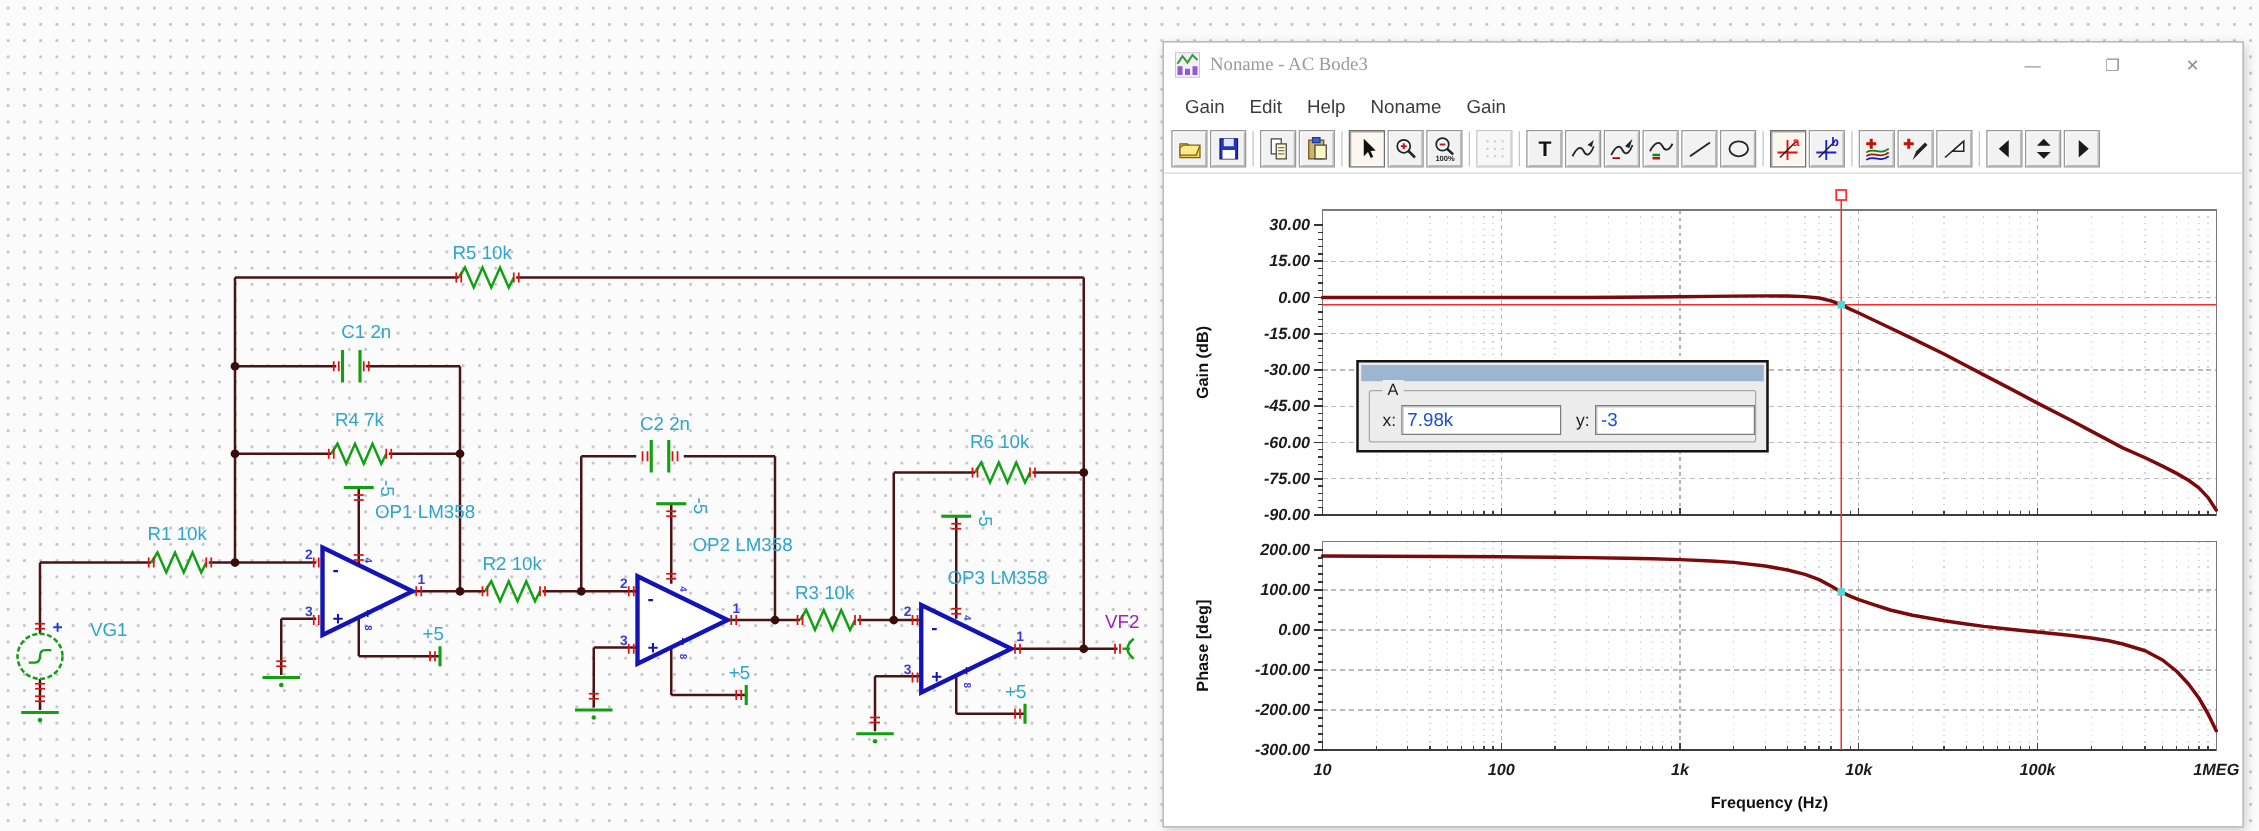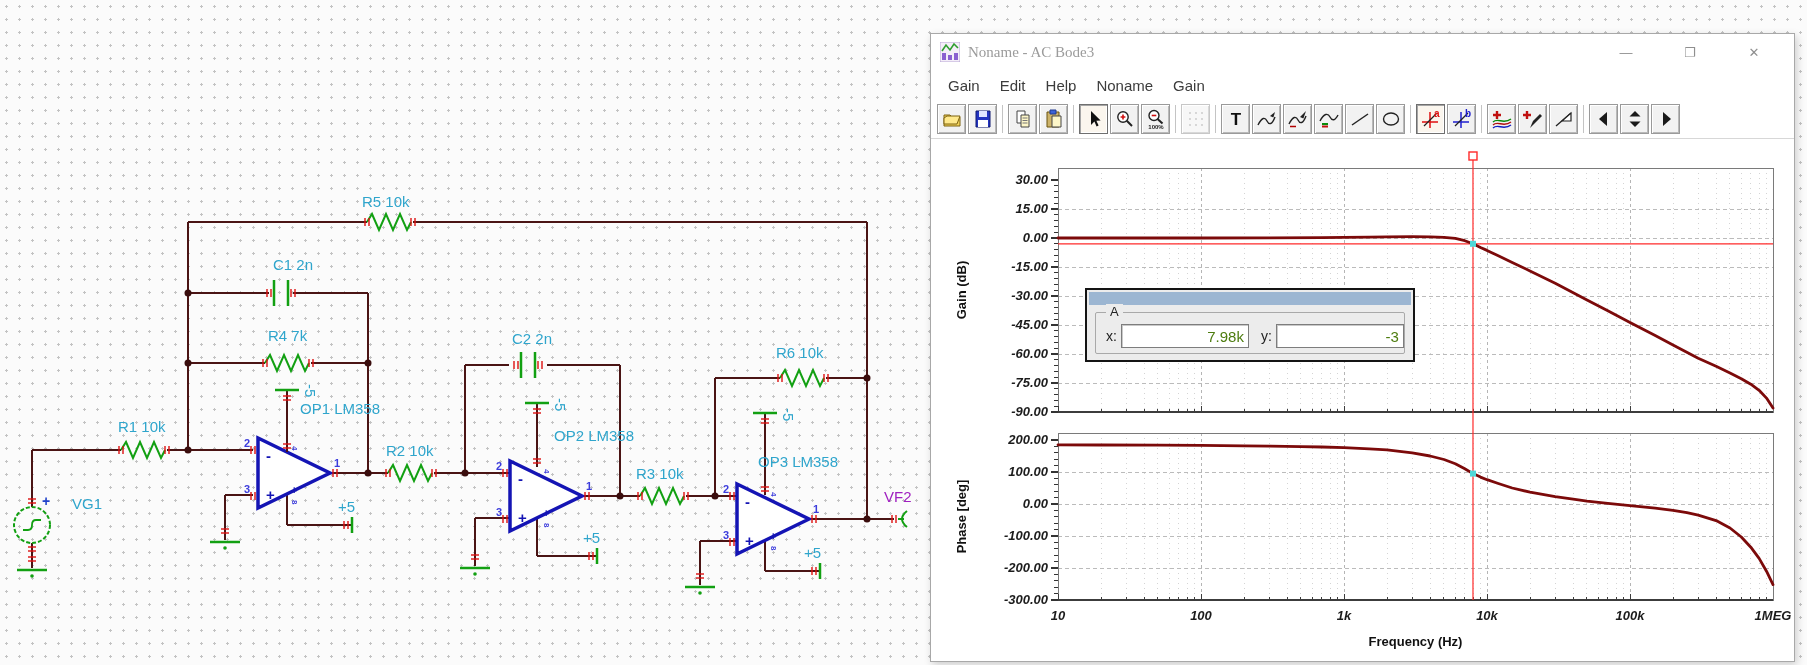--- a/index.html
+++ b/index.html
@@ -42,21 +42,21 @@
     position:absolute;left:8px;right:8px;top:22px;bottom:6px;
     border:1px solid #a9a9a9;border-radius:2px;
   }
   #cursor-box .cb-group-label{
     position:absolute;top:-9px;left:10px;background:#ececec;padding:0 4px;
     font-size:13px;color:#222;
   }
   .cb-row{display:flex;align-items:center;height:100%;padding:6px 6px 0 10px;box-sizing:border-box;}
   .cb-lab{font-size:14px;color:#222;margin-right:4px;}
   .cb-input{width:118px;height:22px;border:1px solid #7d7d7d;box-shadow:inset 1px 1px 0 #c9c9c9;
-    background:#fff;font-family:"Liberation Sans",sans-serif;font-size:15px;color:#4d7c0f;padding:0 4px;margin-right:12px;text-align:right;}
+    background:#fff;font-family:"Liberation Sans",sans-serif;font-size:15px;color:#1d4ed8;padding:0 4px;margin-right:12px;}
   text{font-family:"Liberation Sans",sans-serif;}
   .ticklab{font-size:13px;font-style:italic;font-weight:bold;fill:#1c1c1c;}
   .axtitle{font-size:13px;font-weight:bold;fill:#111;}
 </style>
 </head>
 <body>
 
 <svg id="schematic" width="1807" height="665" viewBox="0 0 1807 665">
     <line x1="188" y1="222" x2="367" y2="222" stroke="#4a1414" stroke-width="2"></line>
     <line x1="413" y1="222" x2="867" y2="222" stroke="#4a1414" stroke-width="2"></line>

